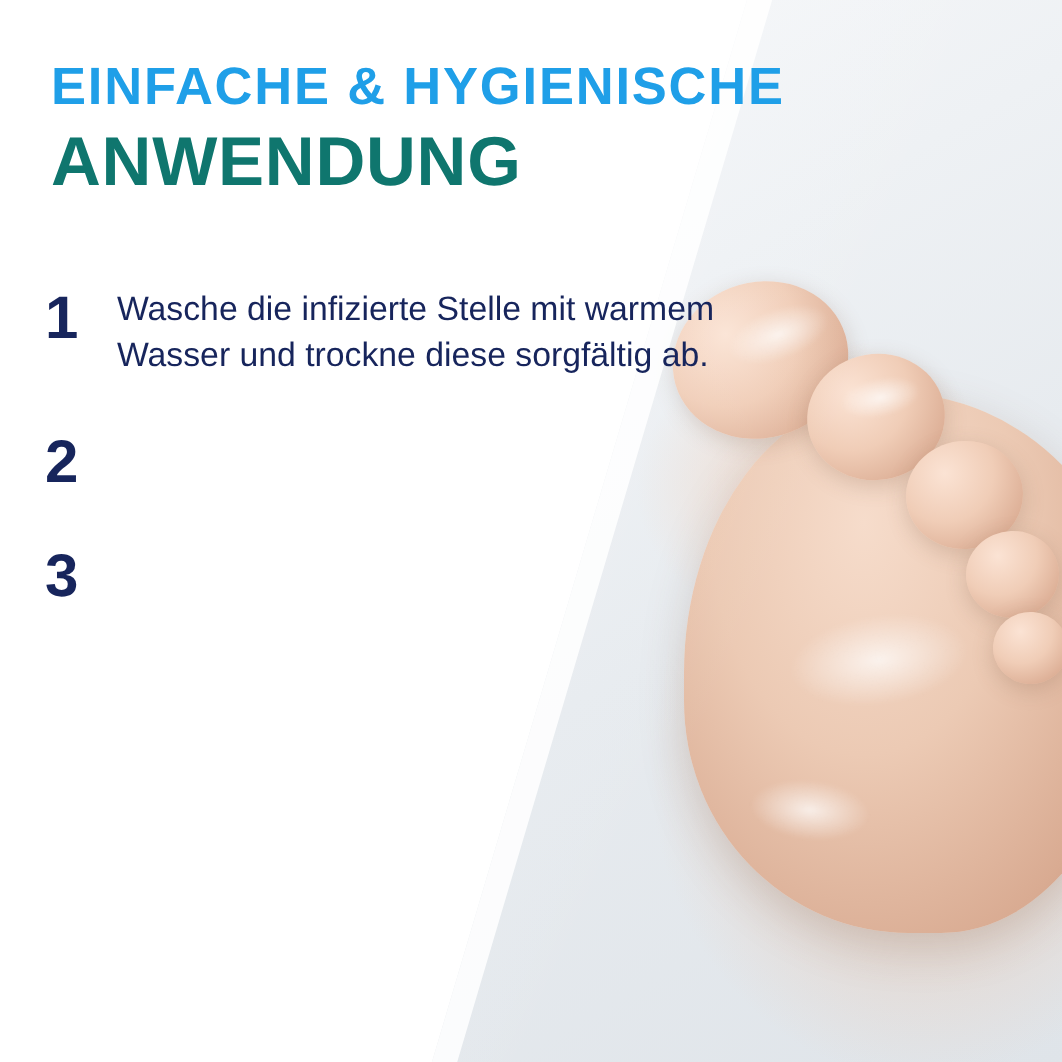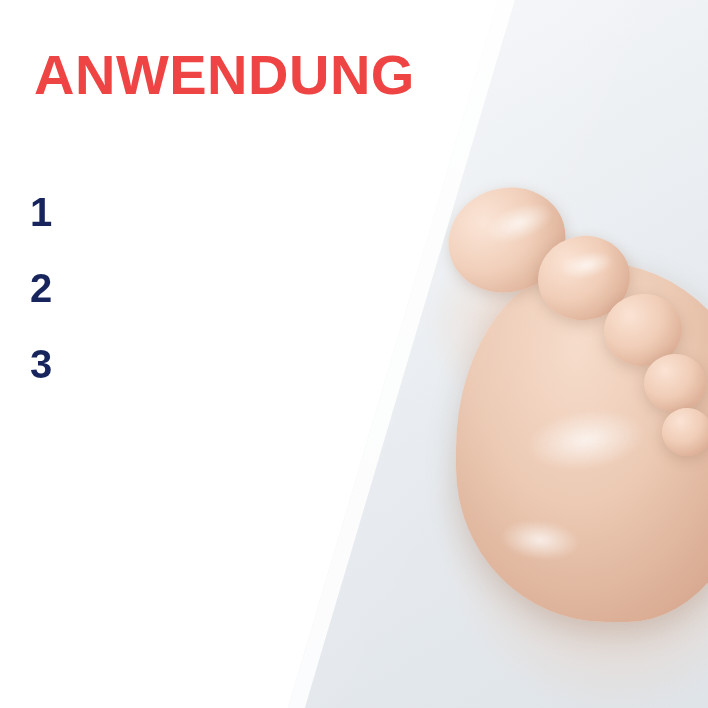--- a/index.html
+++ b/index.html
@@ -105,24 +105,24 @@
   }
   .headline-l1 {
     font-size: 35px;
     font-weight: 700;
     letter-spacing: 1.2px;
     color: #1f9fe8;
     line-height: 1.05;
     white-space: nowrap;
   }
   .headline-l2 {
-    font-size: 56px;
+    font-size: 46px;
     font-weight: 700;
     letter-spacing: 0.5px;
-    color: #ef4444;
+    color: #0f766e;
     line-height: 1.05;
     margin-top: 6px;
   }
 
   .steps {
     position: absolute;
     left: 24px;
     top: 190px;
     width: 520px;
   }
@@ -169,27 +169,30 @@
     <div class="sheen s2"></div>
     <div class="sheen s3"></div>
     <div class="sheen s4"></div>
     <div class="photo-shade"></div>
   </div>
   <div class="diag-edge"></div>
 
   <div class="content">
 
     <div class="headline">
+      <div class="headline-l1">EINFACHE &amp; HYGIENISCHE</div>
       <div class="headline-l2">ANWENDUNG</div>
     </div>
 
     <div class="steps">
 
       <div class="step">
         <div class="step-num">1</div>
+        <div class="step-text">Wasche die infizierte Stelle mit warmem
+Wasser und trockne diese sorgfältig ab.</div>
       </div>
 
       <div class="step">
         <div class="step-num">2</div>
       </div>
 
       <div class="step">
         <div class="step-num">3</div>
       </div>
 

